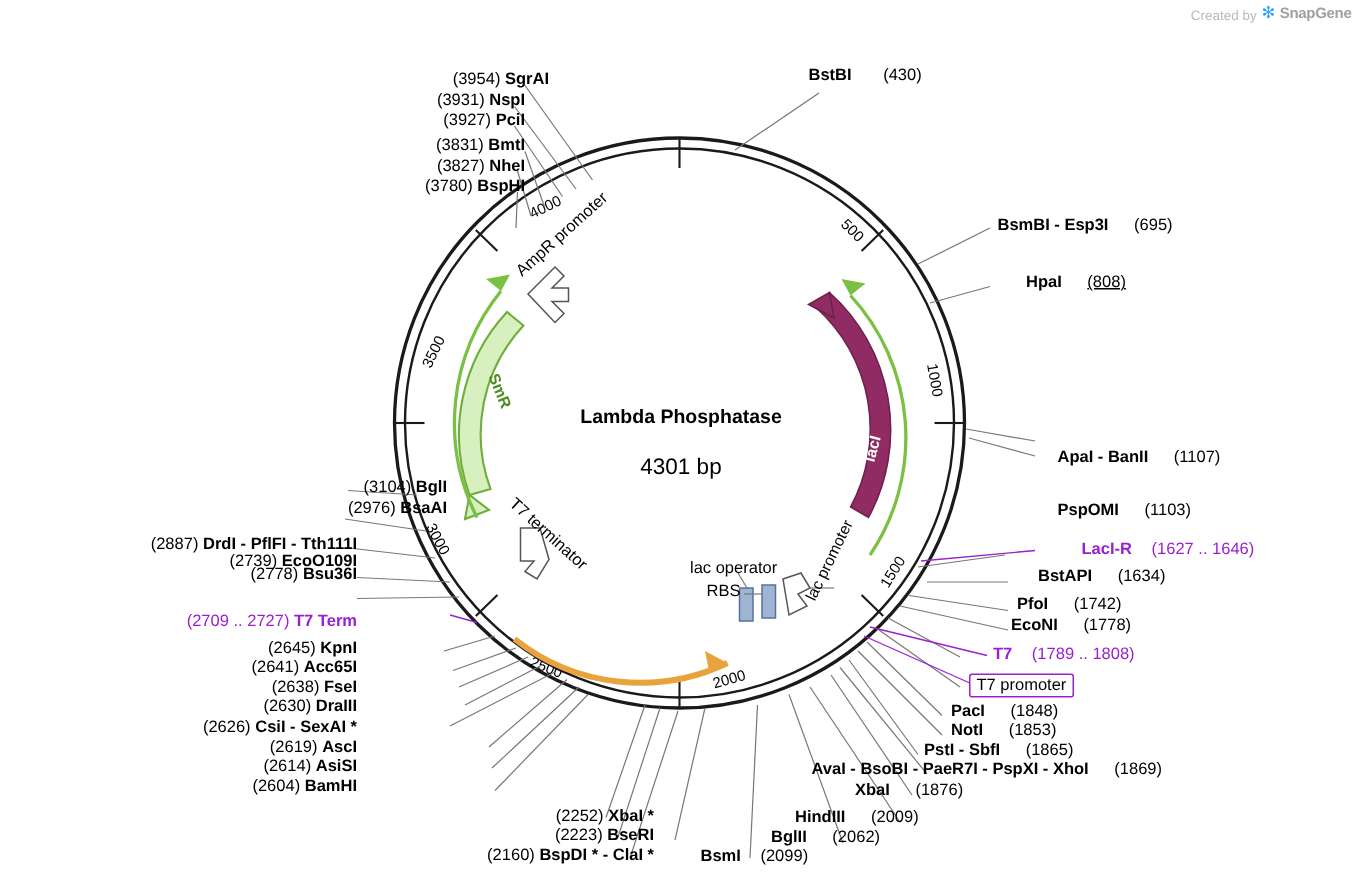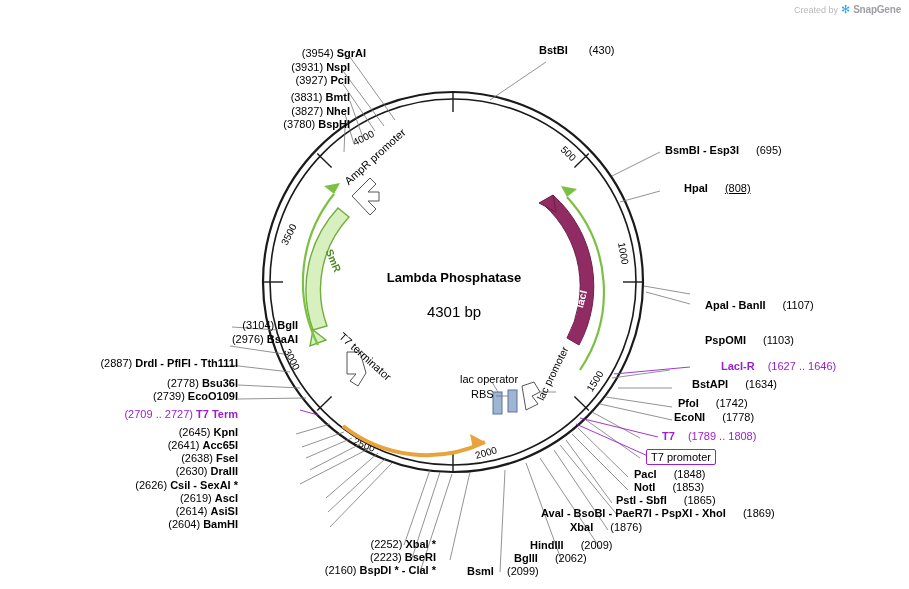--- a/index.html
+++ b/index.html
@@ -318,21 +318,21 @@
     <b>BsaAI</b>
   </div>
   <div class="lbl rightal" style="left:0px;top:357px;width:238px;">
     <span class="pos">(2887)</span>
     <b>DrdI  -  PflFI  -  Tth111I</b>
   </div>
   <div class="lbl rightal" style="left:40px;top:377px;width:198px;">
     <span class="pos">(2778)</span>
     <b>Bsu36I</b>
   </div>
-  <div class="lbl rightal" style="left:40px;top:390px;width:198px;">
+  <div class="lbl rightal" style="left:40px;top:368px;width:198px;">
     <span class="pos">(2739)</span>
     <b>EcoO109I</b>
   </div>
   <div class="lbl rightal purple" style="left:40px;top:408px;width:198px;">
     <span>(2709 .. 2727)</span>
     <b>T7 Term</b>
   </div>
   <div class="lbl rightal" style="left:60px;top:426px;width:178px;">
     <span class="pos">(2645)</span>
     <b>KpnI</b>

